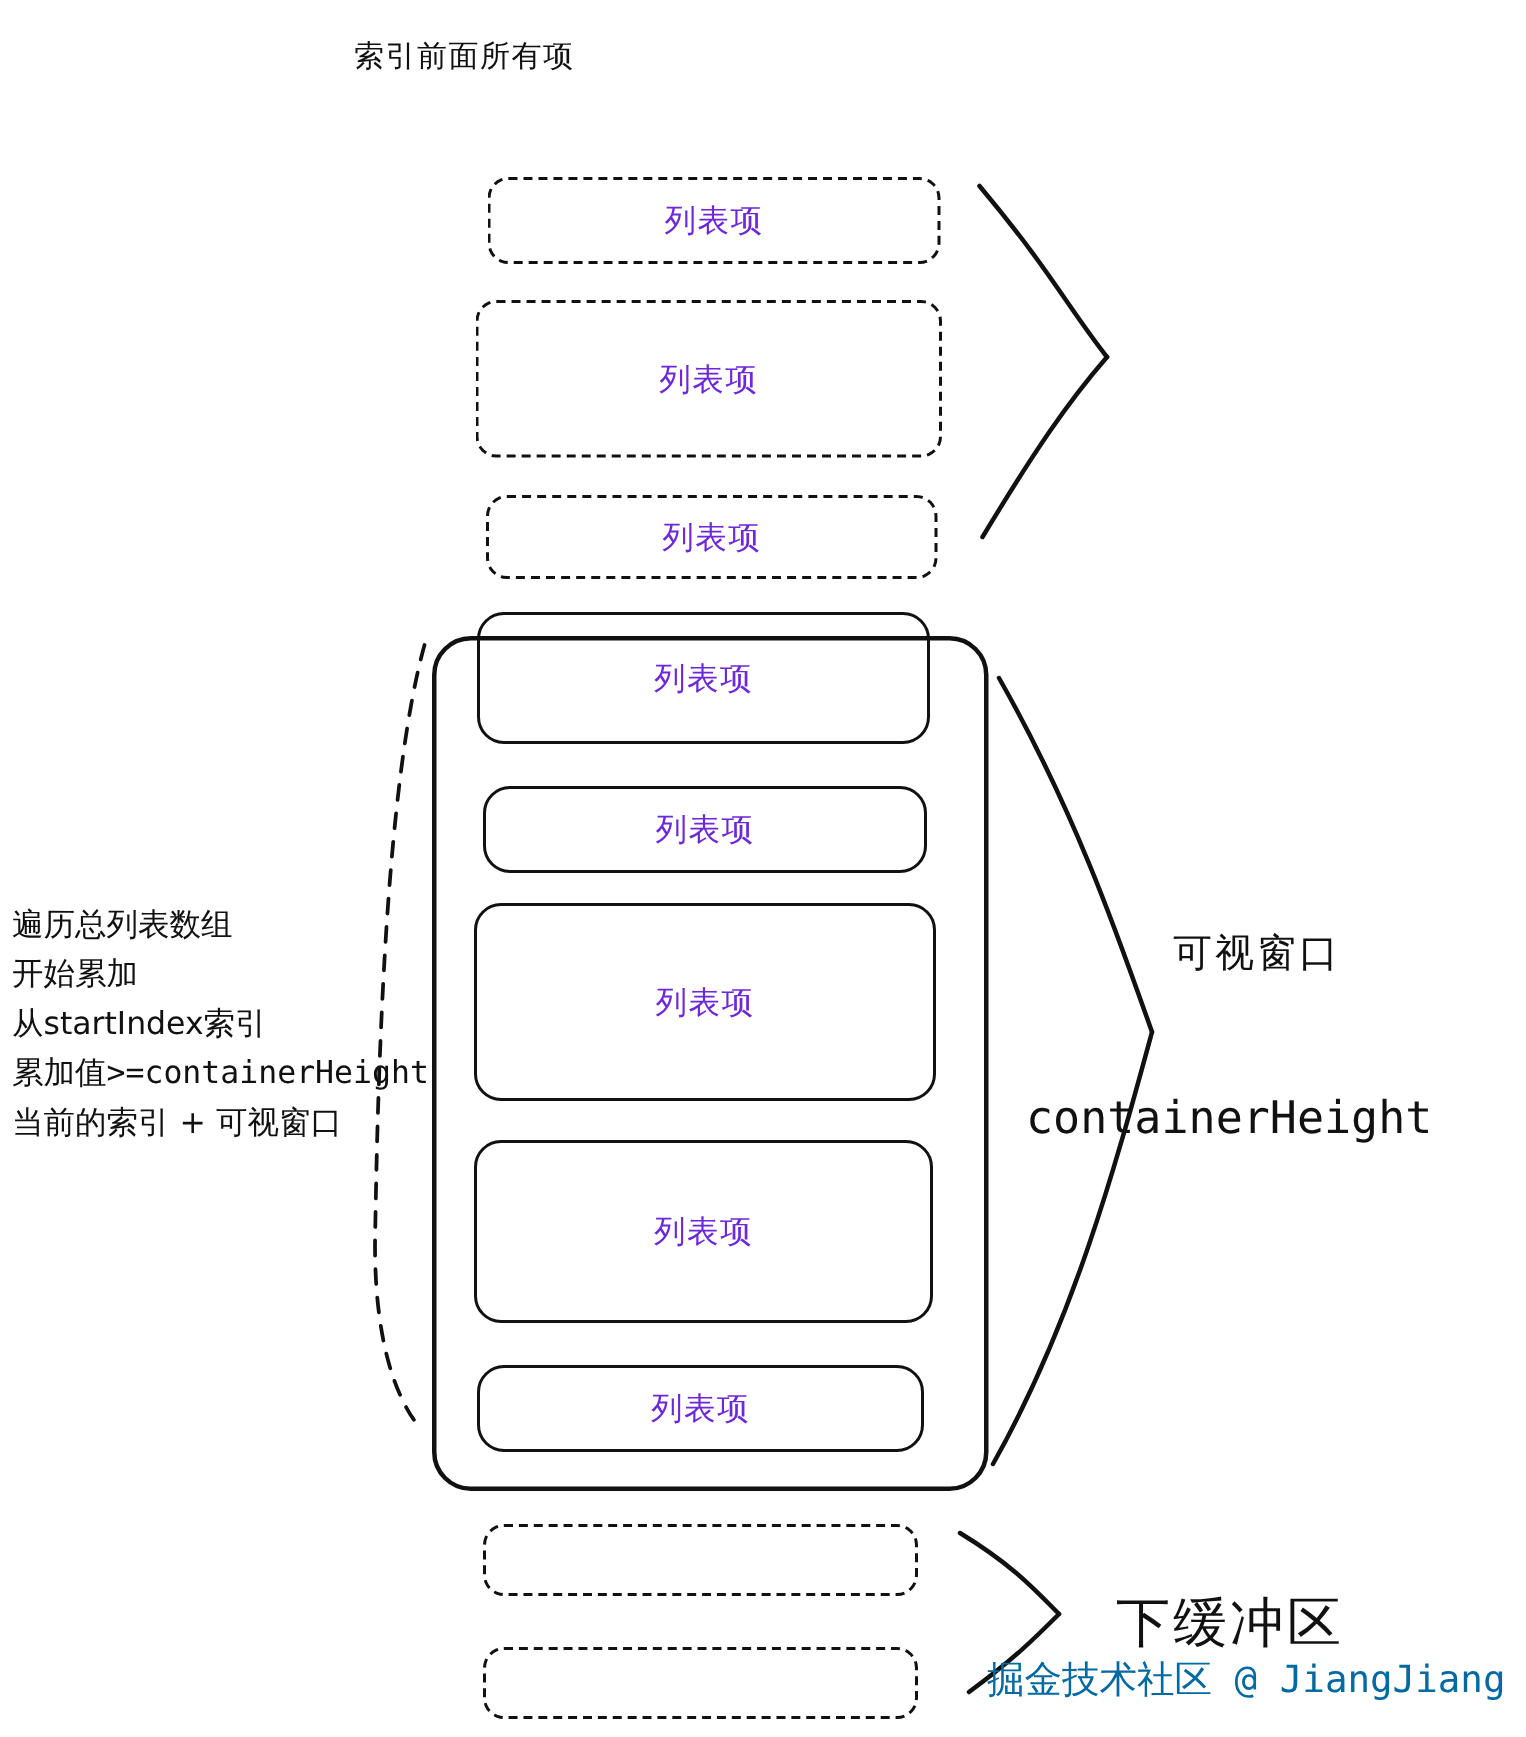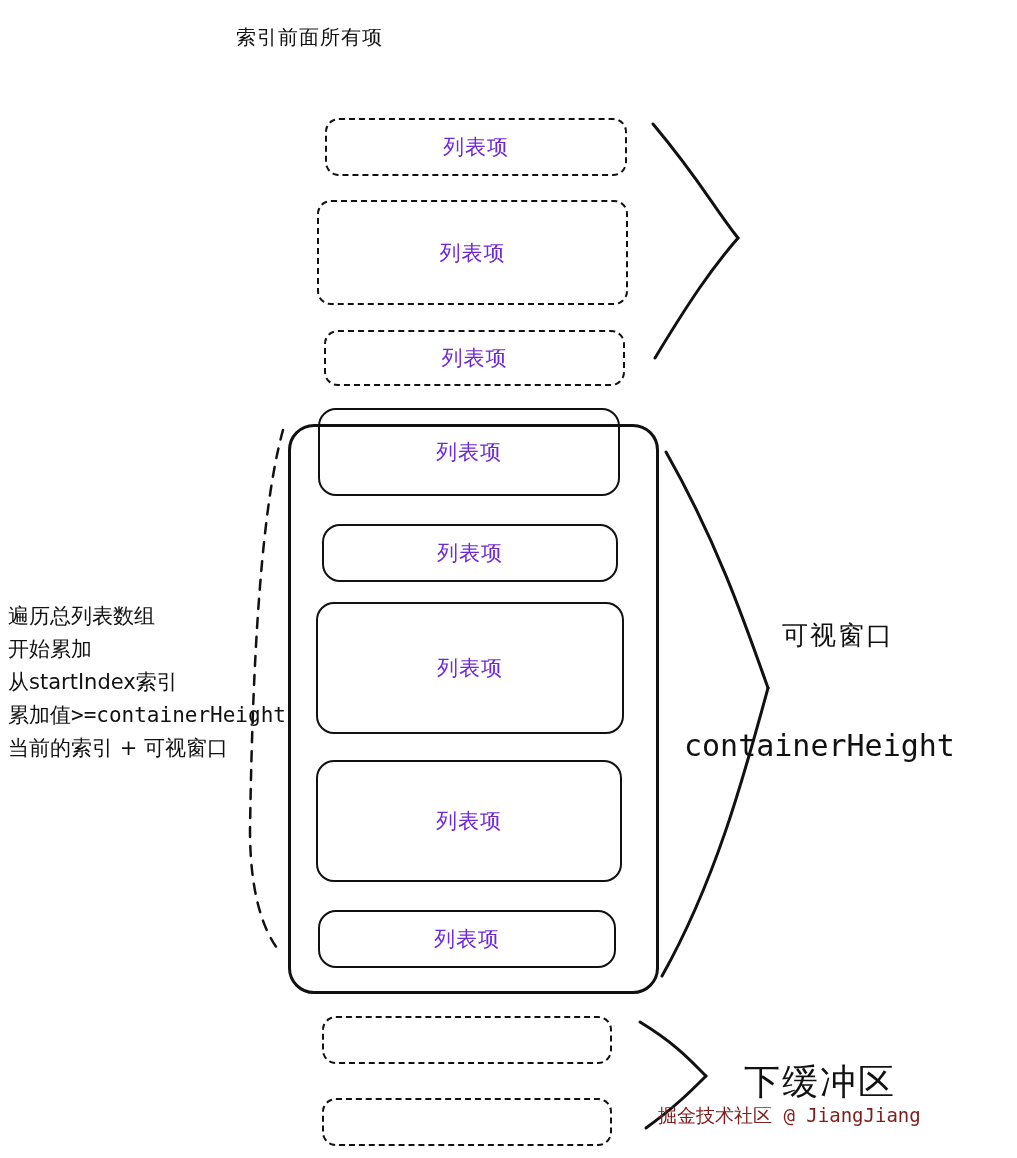--- a/index.html
+++ b/index.html
@@ -66,22 +66,22 @@
     width: 340px;
     font-size: 21px;
     line-height: 33px;
   }
   .note-block .mono {
     font-family: "DejaVu Sans Mono", "Liberation Mono", monospace;
   }
   .watermark {
     left: 658px;
     top: 1103px;
-    font-size: 19px;
-    color: #7f1d1d;
+    font-size: 25px;
+    color: #0369a1;
     white-space: nowrap;
     font-family: "DejaVu Sans Mono", "Liberation Mono", monospace;
   }
 
   
   .item {
     box-sizing: border-box;
     display: flex;
     align-items: center;
     justify-content: center;

